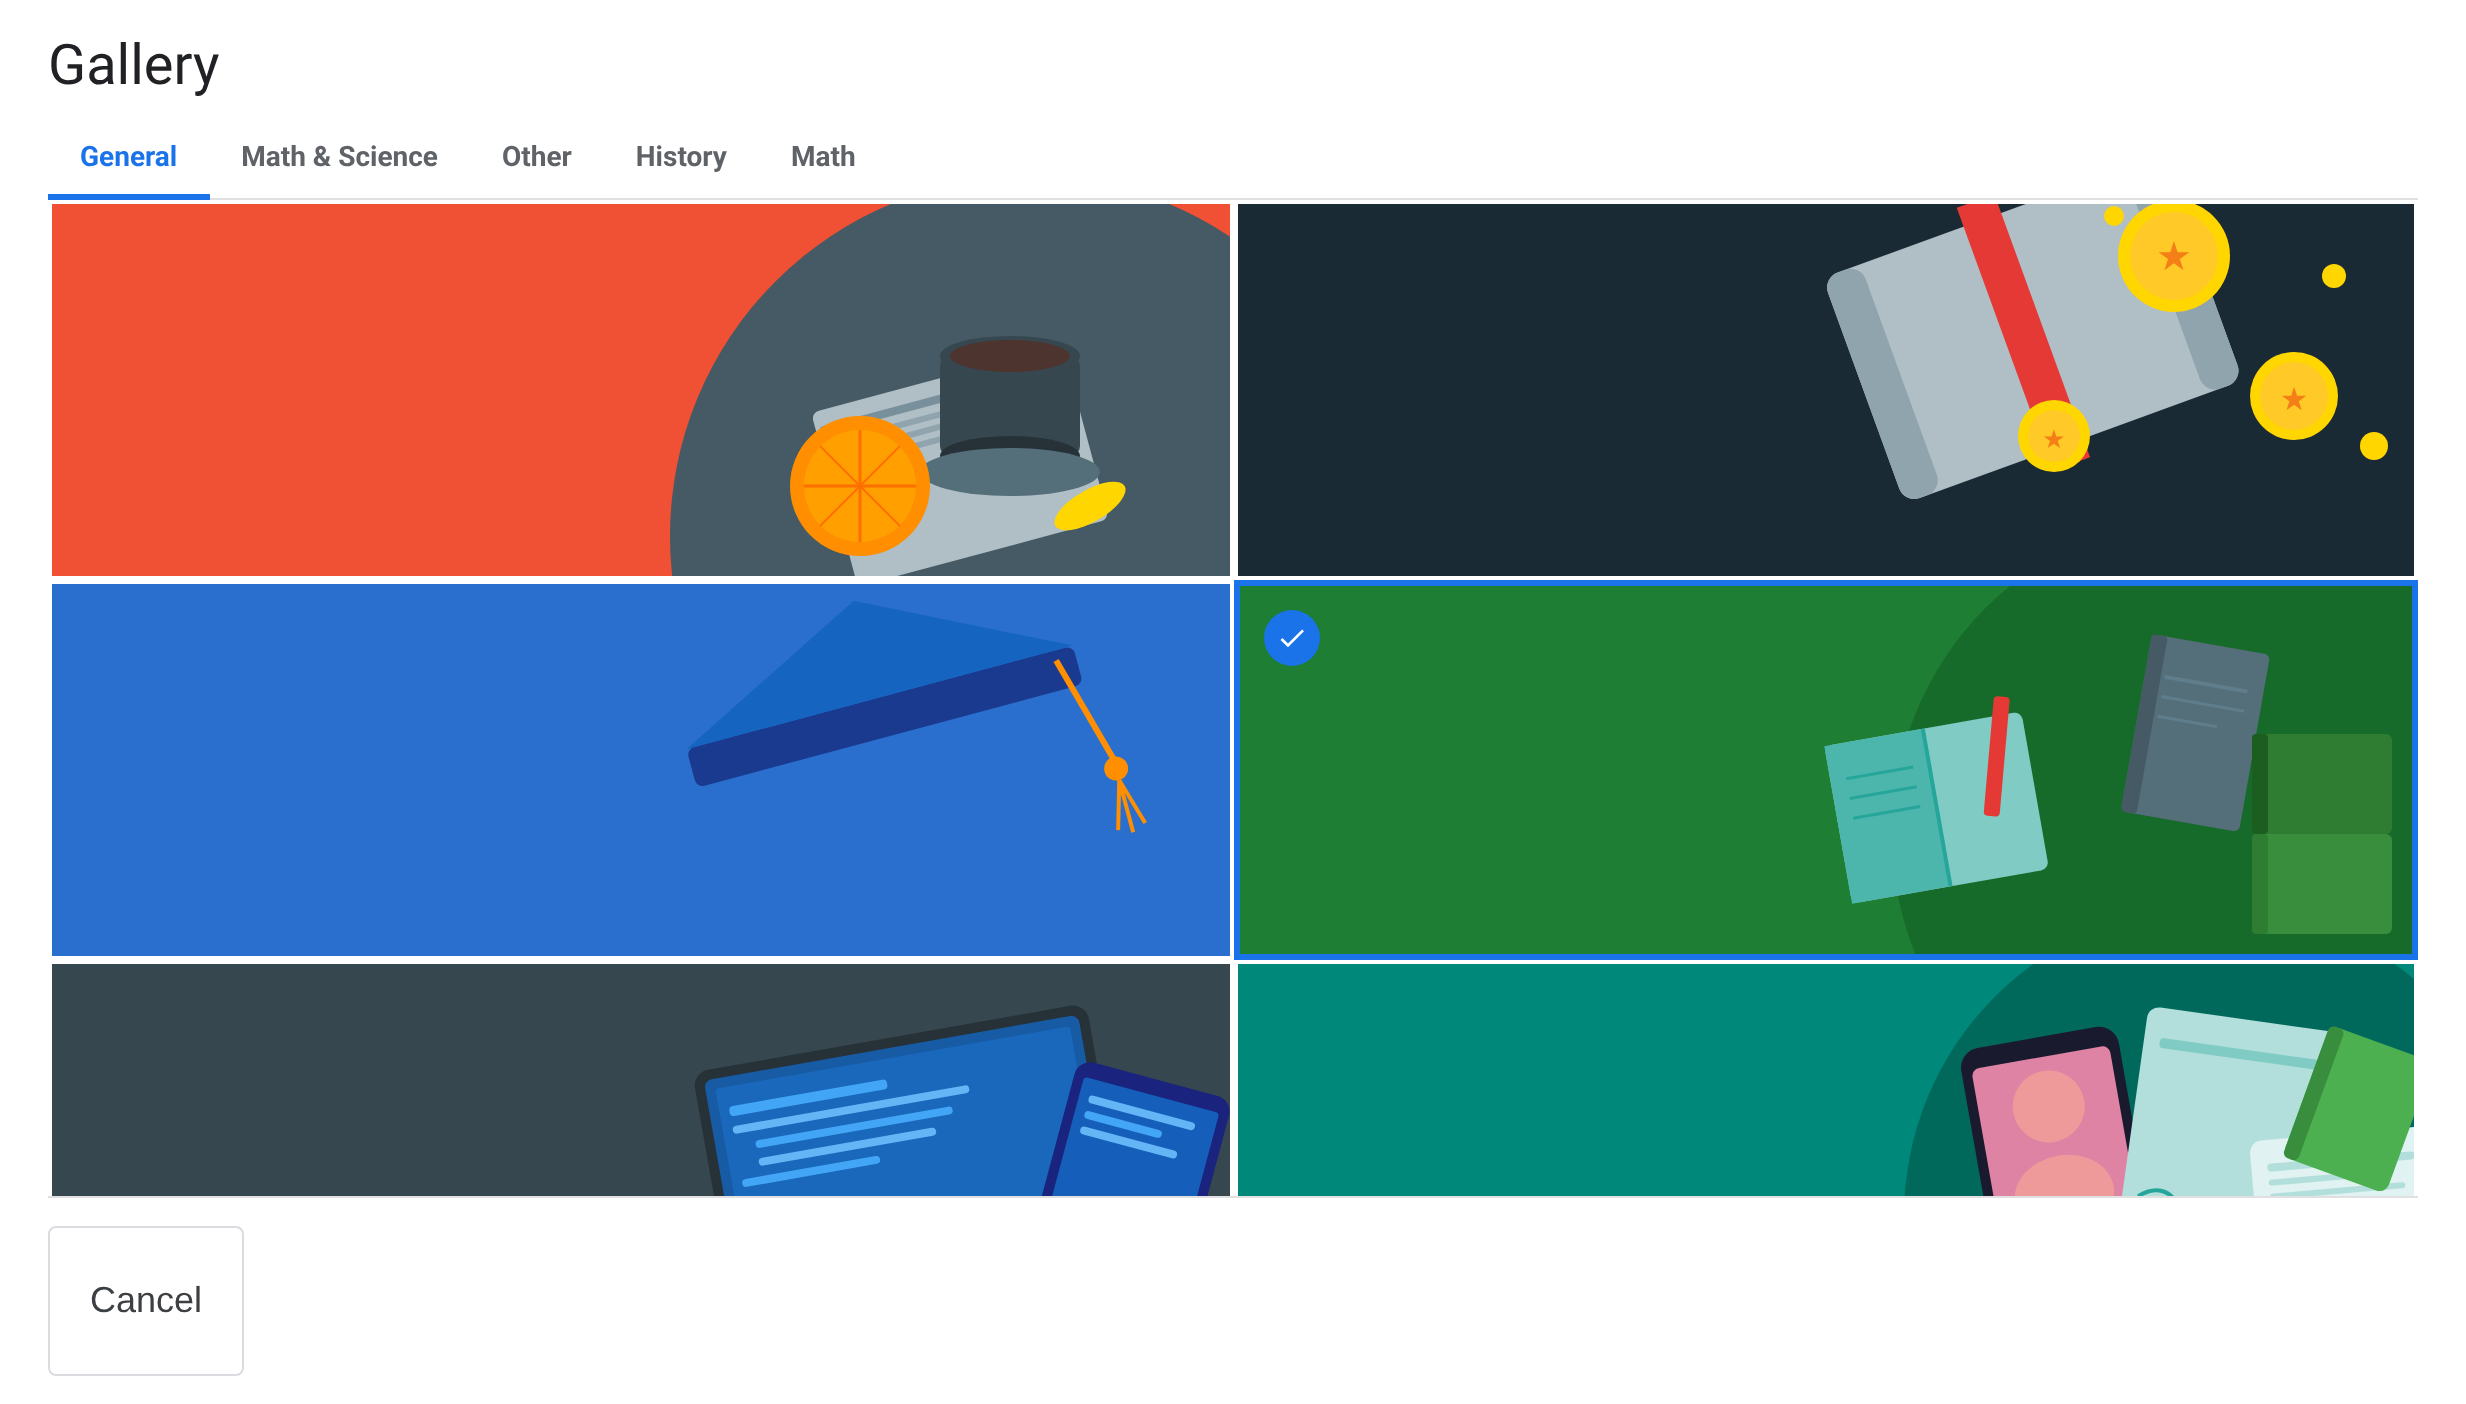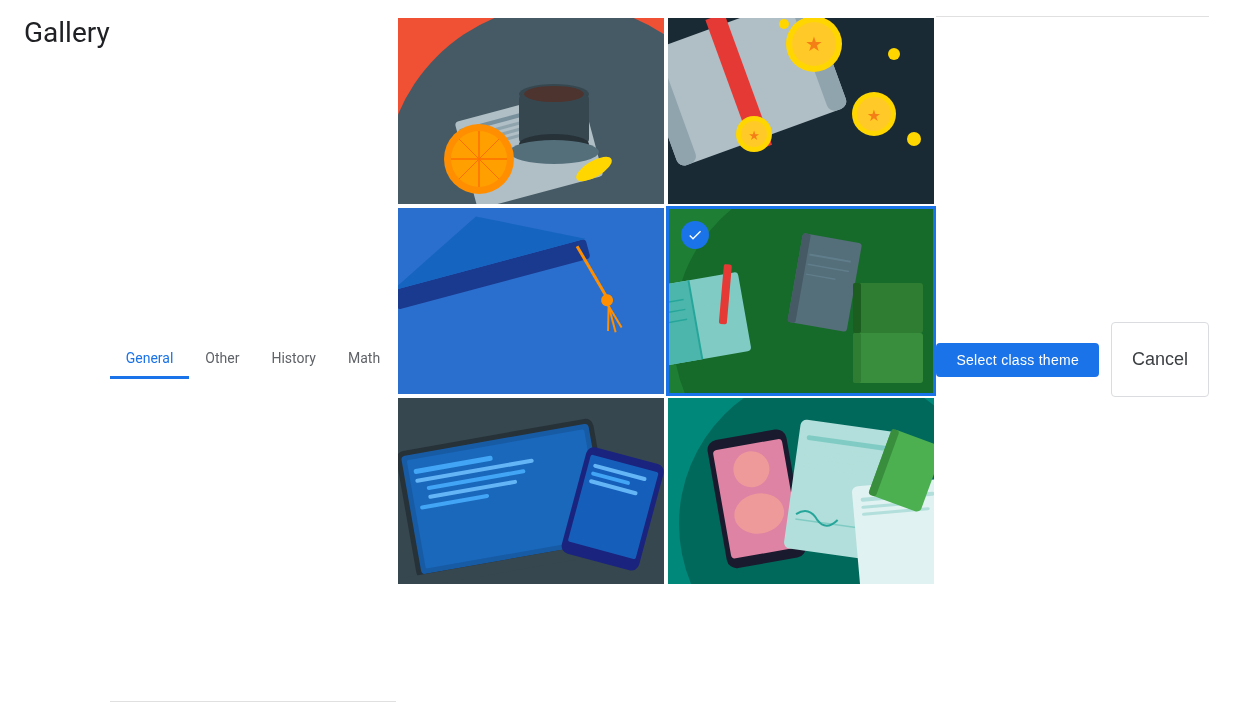--- a/index.html
+++ b/index.html
@@ -6,41 +6,41 @@
     body {
       font-family: 'Google Sans', Roboto, Arial, sans-serif;
       background: #fff;
       color: #202124;
       width: 1233px;
       height: 702px;
       overflow: hidden;
     }
     .page-container {
       display: flex;
-      flex-direction: row;
+      flex-direction: column;
       height: 100%;
       padding: 16px 24px 0 24px;
     }
     .page-title {
       font-size: 28px;
       font-weight: 400;
       color: #202124;
       margin-bottom: 12px;
     }
     .tabs-bar {
       display: flex;
       align-items: center;
       border-bottom: 1px solid #e0e0e0;
       gap: 0;
       margin-bottom: 0;
     }
     .tab {
       padding: 10px 16px;
       font-size: 14px;
-      font-weight: 400;
+      font-weight: 700;
       color: #5f6368;
       cursor: pointer;
       border-bottom: 3px solid transparent;
       margin-bottom: -1px;
       white-space: nowrap;
       user-select: none;
     }
     .tab.active {
       color: #1a73e8;
       border-bottom: 3px solid #1a73e8;
@@ -150,20 +150,23 @@
 <body>
 
 <div class="page-container">
   <h1 class="page-title">Gallery</h1>
 
   <div class="tabs-bar">
     <div class="tab active">
       <span>General</span>
     </div>
     <div class="tab">
+      <span>Math &amp; Science</span>
+    </div>
+    <div class="tab">
       <span>Other</span>
     </div>
     <div class="tab">
       <span>History</span>
     </div>
     <div class="tab">
       <span>Math</span>
     </div>
   </div>
 
@@ -363,16 +366,15 @@
             <rect x="430" y="60" width="55" height="70" rx="5" fill="#4caf50"></rect>
             <rect x="430" y="60" width="8" height="70" rx="3" fill="#388e3c"></rect>
           </g>
         </svg>
       </div>
     </div>
 
   </div>
 
   <div class="bottom-bar">
-    <button class="btn-primary">Select class theme</button>
     <button class="btn-secondary">Cancel</button>
   </div>
 </div>
 
 </body></html>

